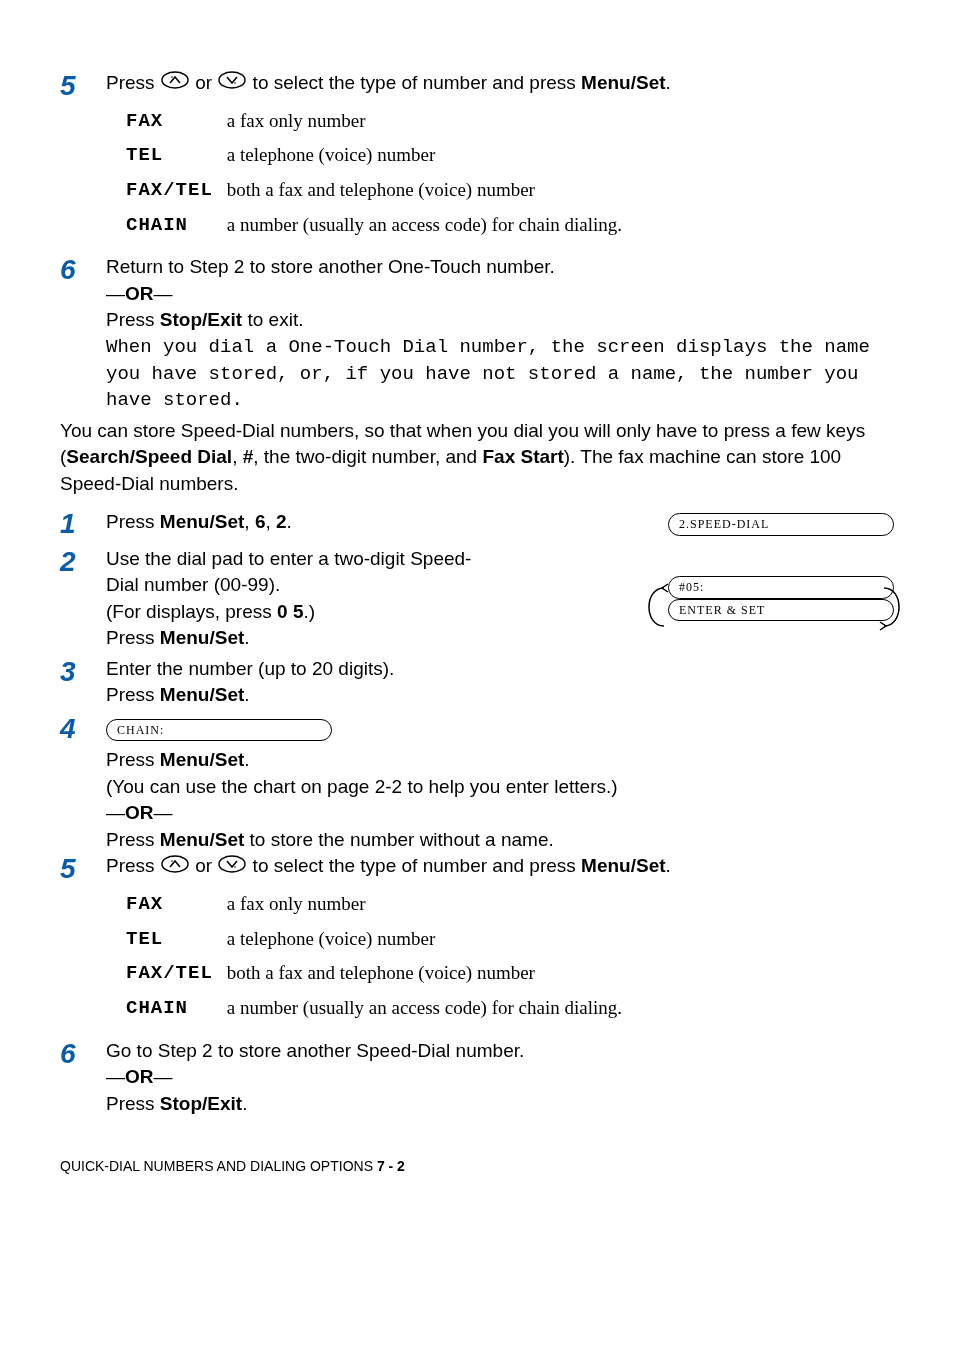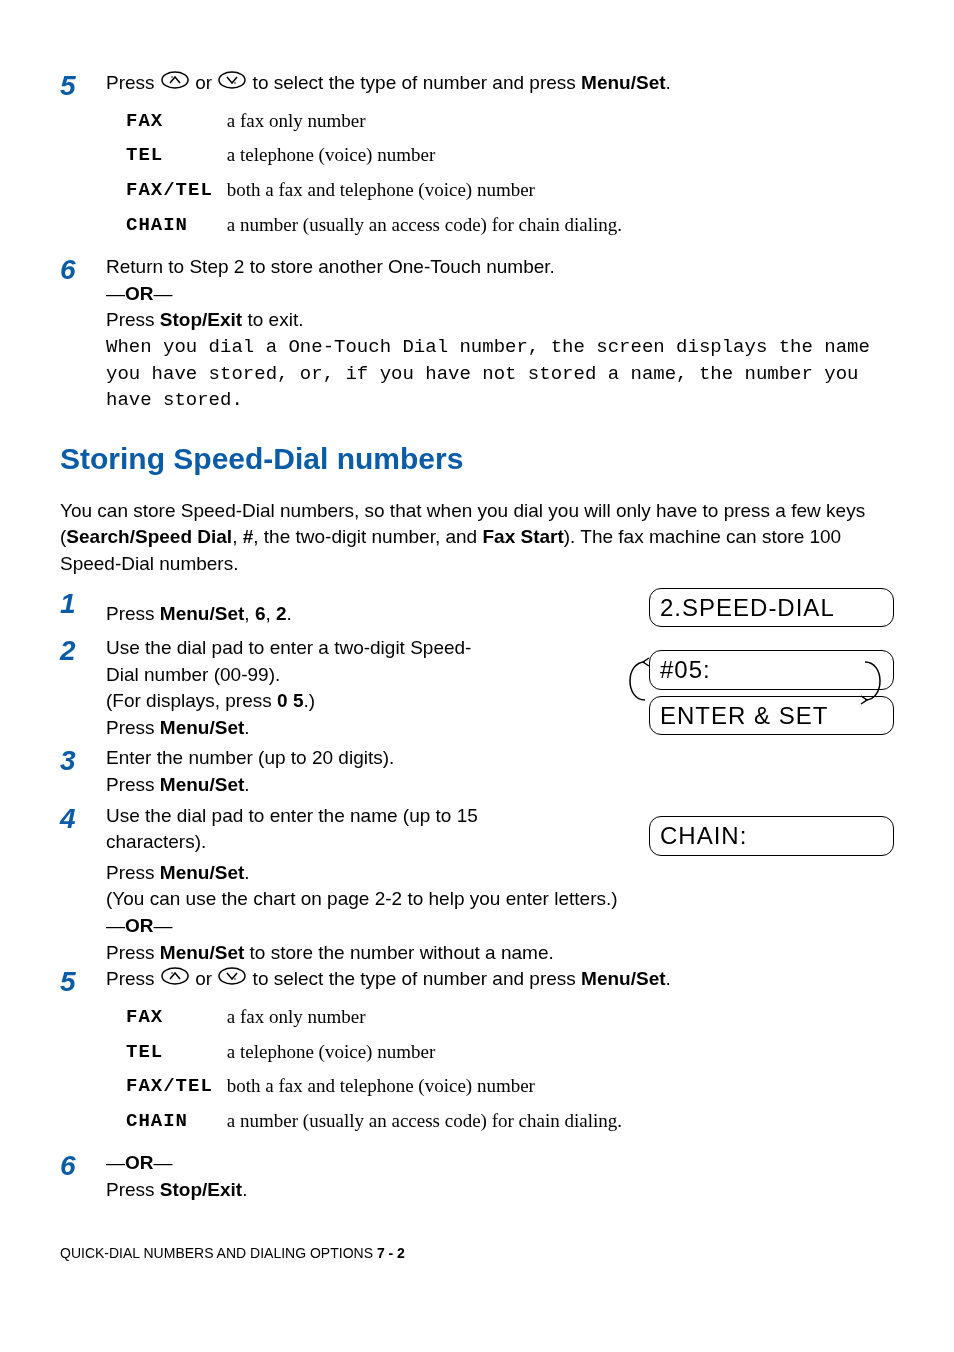--- a/index.html
+++ b/index.html
@@ -56,35 +56,35 @@
     color: #0a5ca8;
     margin: 24px 0 18px 0;
   }
   .para {
     margin: 0 0 10px 0;
   }
   .lcd {
     display: inline-block;
     border: 1.5px solid #000;
     border-radius: 12px;
-    padding: 2px 23px 2px 10px;
-    font-family: Liberation Sans, sans-serif;
-    font-size: 24px;
+    padding: 2px 4px 2px 10px;
+    font-family: Liberation Serif, serif;
+    font-size: 12px;
     letter-spacing: 1px;
     min-width: 210px;
   }
   .rel-col {
     display: flex;
     gap: 20px;
-    align-items: flex-end;
+    align-items: center;
   }
   .rel-col .left { flex: 1; }
   .rel-col .right { flex-shrink: 0; position: relative; }
   .lcd-stack { position: relative; }
-  .lcd-stack .lcd { display:block; margin-bottom:6px; }
+  .lcd-stack .lcd { display:block; }
   .footer {
     text-align: left;
     font-size: 14px;
     margin-top: 40px;
   }
   .footer .pg {
     font-weight: bold;
   }
   .bold { font-weight: bold; }
   .oval-icon {
@@ -145,21 +145,20 @@
   <div class="step-row">
     <div class="step-num">6</div>
     <div class="step-body">
       <div>Return to Step 2 to store another One-Touch number.</div>
       <div><span>—</span><span class="bold">OR</span><span>—</span></div>
       <div><span>Press </span><span class="bold">Stop/Exit</span><span> to exit.</span></div>
       <div style="margin-top:0;font-family:Liberation Mono, monospace;">When you dial a One-Touch Dial number, the screen displays the name you have stored, or, if you have not stored a name, the number you have stored.</div>
     </div>
   </div>
 
-  <div class="h2">Storing Speed-Dial numbers</div>
 
   <p class="para">
     <span>You can store Speed-Dial numbers, so that when you dial you will only have to press a few keys (</span><span class="bold">Search/Speed Dial</span><span>, </span><span class="bold">#</span><span>, the two-digit number, and </span><span class="bold">Fax Start</span><span>). The fax machine can store 100 Speed-Dial numbers.</span>
   </p>
 
   <div class="step-row">
     <div class="step-num">1</div>
     <div class="step-body rel-col">
       <div class="left">
         <span>Press </span><span class="bold">Menu/Set</span><span>, </span><span class="bold">6</span><span>, </span><span class="bold">2</span><span>.</span>
@@ -195,23 +194,20 @@
     <div class="step-num">3</div>
     <div class="step-body">
       <div>Enter the number (up to 20 digits).</div>
       <div><span>Press </span><span class="bold">Menu/Set</span><span>.</span></div>
     </div>
   </div>
 
   <div class="step-row">
     <div class="step-num">4</div>
     <div class="step-body rel-col">
-      <div class="left">
-        <div style="max-width:430px;">Use the dial pad to enter the name (up to 15 characters).</div>
-      </div>
       <div class="right">
         <span class="lcd">CHAIN:</span>
       </div>
     </div>
   </div>
   <div class="ind">
     <div><span>Press </span><span class="bold">Menu/Set</span><span>.</span></div>
     <div>(You can use the chart on page 2-2 to help you enter letters.)</div>
     <div><span>—</span><span class="bold">OR</span><span>—</span></div>
     <div><span>Press </span><span class="bold">Menu/Set</span><span> to store the number without a name.</span></div>
@@ -254,20 +250,21 @@
               <td>a number (usually an access code) for chain dialing.</td>
             </tr>
       </tbody>
         </table>
     </div>
   </div>
 
   <div class="step-row">
     <div class="step-num">6</div>
     <div class="step-body">
+      <div>Go to Step 2 to store another Speed-Dial number.</div>
       <div><span>—</span><span class="bold">OR</span><span>—</span></div>
       <div><span>Press </span><span class="bold">Stop/Exit</span><span>.</span></div>
     </div>
   </div>
 
   <div class="footer">
     <span>QUICK-DIAL NUMBERS AND DIALING OPTIONS   </span><span class="pg">7 - 2</span>
   </div>
 
 </div>

